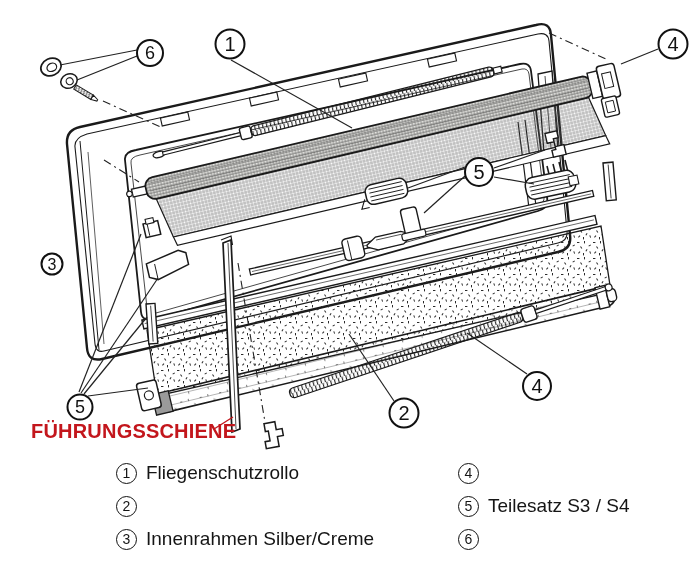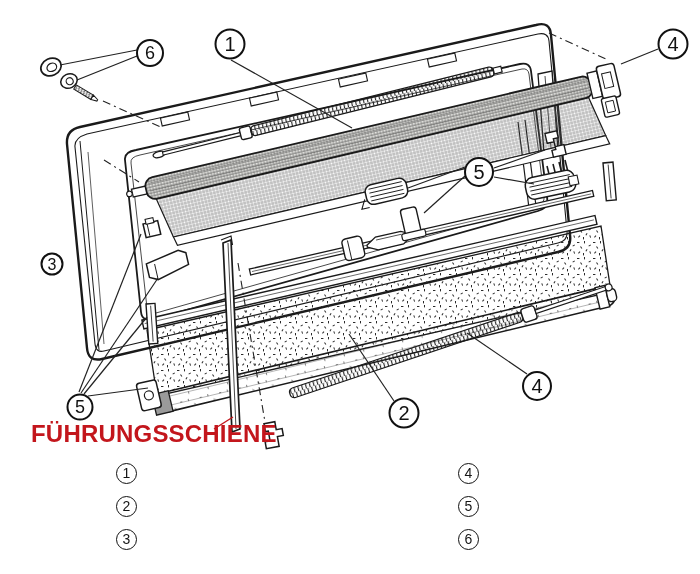--- a/index.html
+++ b/index.html
@@ -7,21 +7,21 @@
          font-family:"Liberation Sans",sans-serif;color:#151515;}
   .drawing{position:absolute;left:0;top:0;}
   .callout{position:absolute;transform:translate(-50%,-50%);background:#fff;border:2px solid #111;
            border-radius:50%;display:flex;align-items:center;justify-content:center;
            font-family:"Liberation Sans",sans-serif;color:#111;box-sizing:border-box;z-index:5;}
   .d31{width:31px;height:31px;font-size:20px;}
   .d30{width:30px;height:30px;font-size:20px;}
   .d28{width:28px;height:28px;font-size:18px;}
   .d27{width:27px;height:27px;font-size:18px;}
   .d23{width:23px;height:23px;font-size:16px;}
-  .red-label{position:absolute;left:31px;top:420px;font-size:24px;font-weight:700;
+  .red-label{position:absolute;left:31px;top:420px;font-size:20px;font-weight:700;
              letter-spacing:.2px;z-index:4;}
   .legend{position:absolute;left:0;top:462px;width:700px;z-index:3;}
   .leg-col{position:absolute;top:0;}
   .leg-left{left:116px;}
   .leg-right{left:458px;}
   .leg-row{display:flex;align-items:center;height:22px;margin-bottom:11px;}
   .leg-circle{width:21px;height:21px;border:1.7px solid #111;border-radius:50%;box-sizing:border-box;
               display:flex;align-items:center;justify-content:center;font-size:14px;flex:0 0 auto;
               margin-right:9px;background:#fff;}
   .leg-label{font-size:19px;white-space:nowrap;}
@@ -271,34 +271,37 @@
 <div class="callout d27" style="left:80px;top:407px;">5</div>
 <div class="callout d31" style="left:404px;top:413px;">2</div>
 <div class="callout d30" style="left:537px;top:386px;">4</div>
 
 <div class="red-label" style="color:#c3161c;">FÜHRUNGSSCHIENE</div>
 
 <div class="legend">
   <div class="leg-col leg-left">
     <div class="leg-row">
       <span class="leg-circle">1</span>
+      <span class="leg-label">Fliegenschutzrollo</span>
     </div>
     <div class="leg-row">
       <span class="leg-circle">2</span>
     </div>
     <div class="leg-row">
       <span class="leg-circle">3</span>
+      <span class="leg-label">Innenrahmen Silber/Creme</span>
     </div>
   </div>
   <div class="leg-col leg-right">
     <div class="leg-row">
       <span class="leg-circle">4</span>
     </div>
     <div class="leg-row">
       <span class="leg-circle">5</span>
+      <span class="leg-label">Teilesatz S3 / S4</span>
     </div>
     <div class="leg-row">
       <span class="leg-circle">6</span>
     </div>
   </div>
 </div>
 
 </div>
 
 </body></html>

